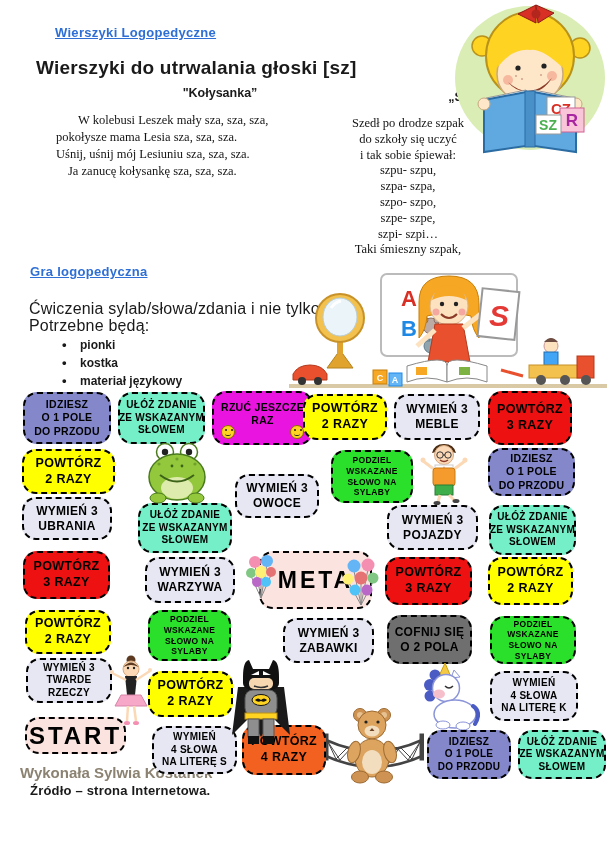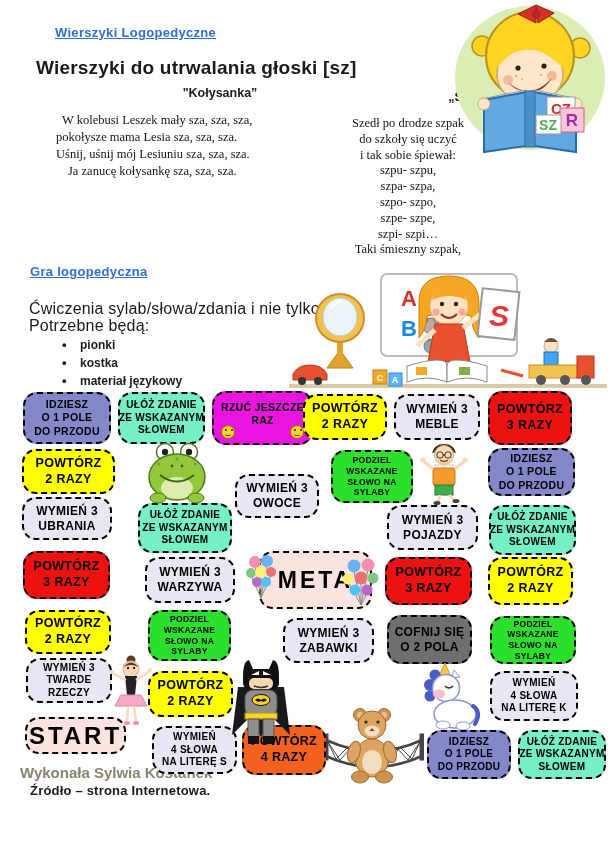--- a/index.html
+++ b/index.html
@@ -7,21 +7,21 @@
   html,body { background:#fff; }
   .page { position:relative; width:611px; height:855px; background:#fff; overflow:hidden;
           font-family:"Liberation Sans", sans-serif; color:#1a1a1a; }
   .abs { position:absolute; }
 
   .heading-link { font-size:13px; font-weight:bold; text-decoration:underline; letter-spacing:.3px; }
   .subtitle { font-size:19px; font-weight:bold; letter-spacing:.2px;text-align:center; }
   .poem-title { font-size:12.5px; font-weight:bold; font-family:"Liberation Sans",sans-serif; }
   .poem { font-family:"Liberation Serif", serif; font-size:12.5px; color:#141414; }
   .poem-left div { line-height:17px; }
-  .poem-left div:nth-child(1) { margin-left:6px;text-align:center; }
+  .poem-left div:nth-child(1) { margin-left:22px;text-align:center; }
   .poem-left div:nth-child(4) { margin-left:12px; }
   .poem-right { text-align:center; }
   .poem-right div { line-height:15.8px; }
 
   .game-text { font-size:16px; font-weight:normal; letter-spacing:.2px; }
   .needed-list div { font-size:12px; font-weight:bold; line-height:17px; }
   .needed-list div::before { content:"\2022"; display:inline-block; width:9px; margin-right:9px; font-size:13px; }
 
   .board { position:absolute; left:0; top:0; width:611px; height:855px; }
   .tile { position:absolute; z-index:2; border:2.5px dashed #000; border-radius:14px;

